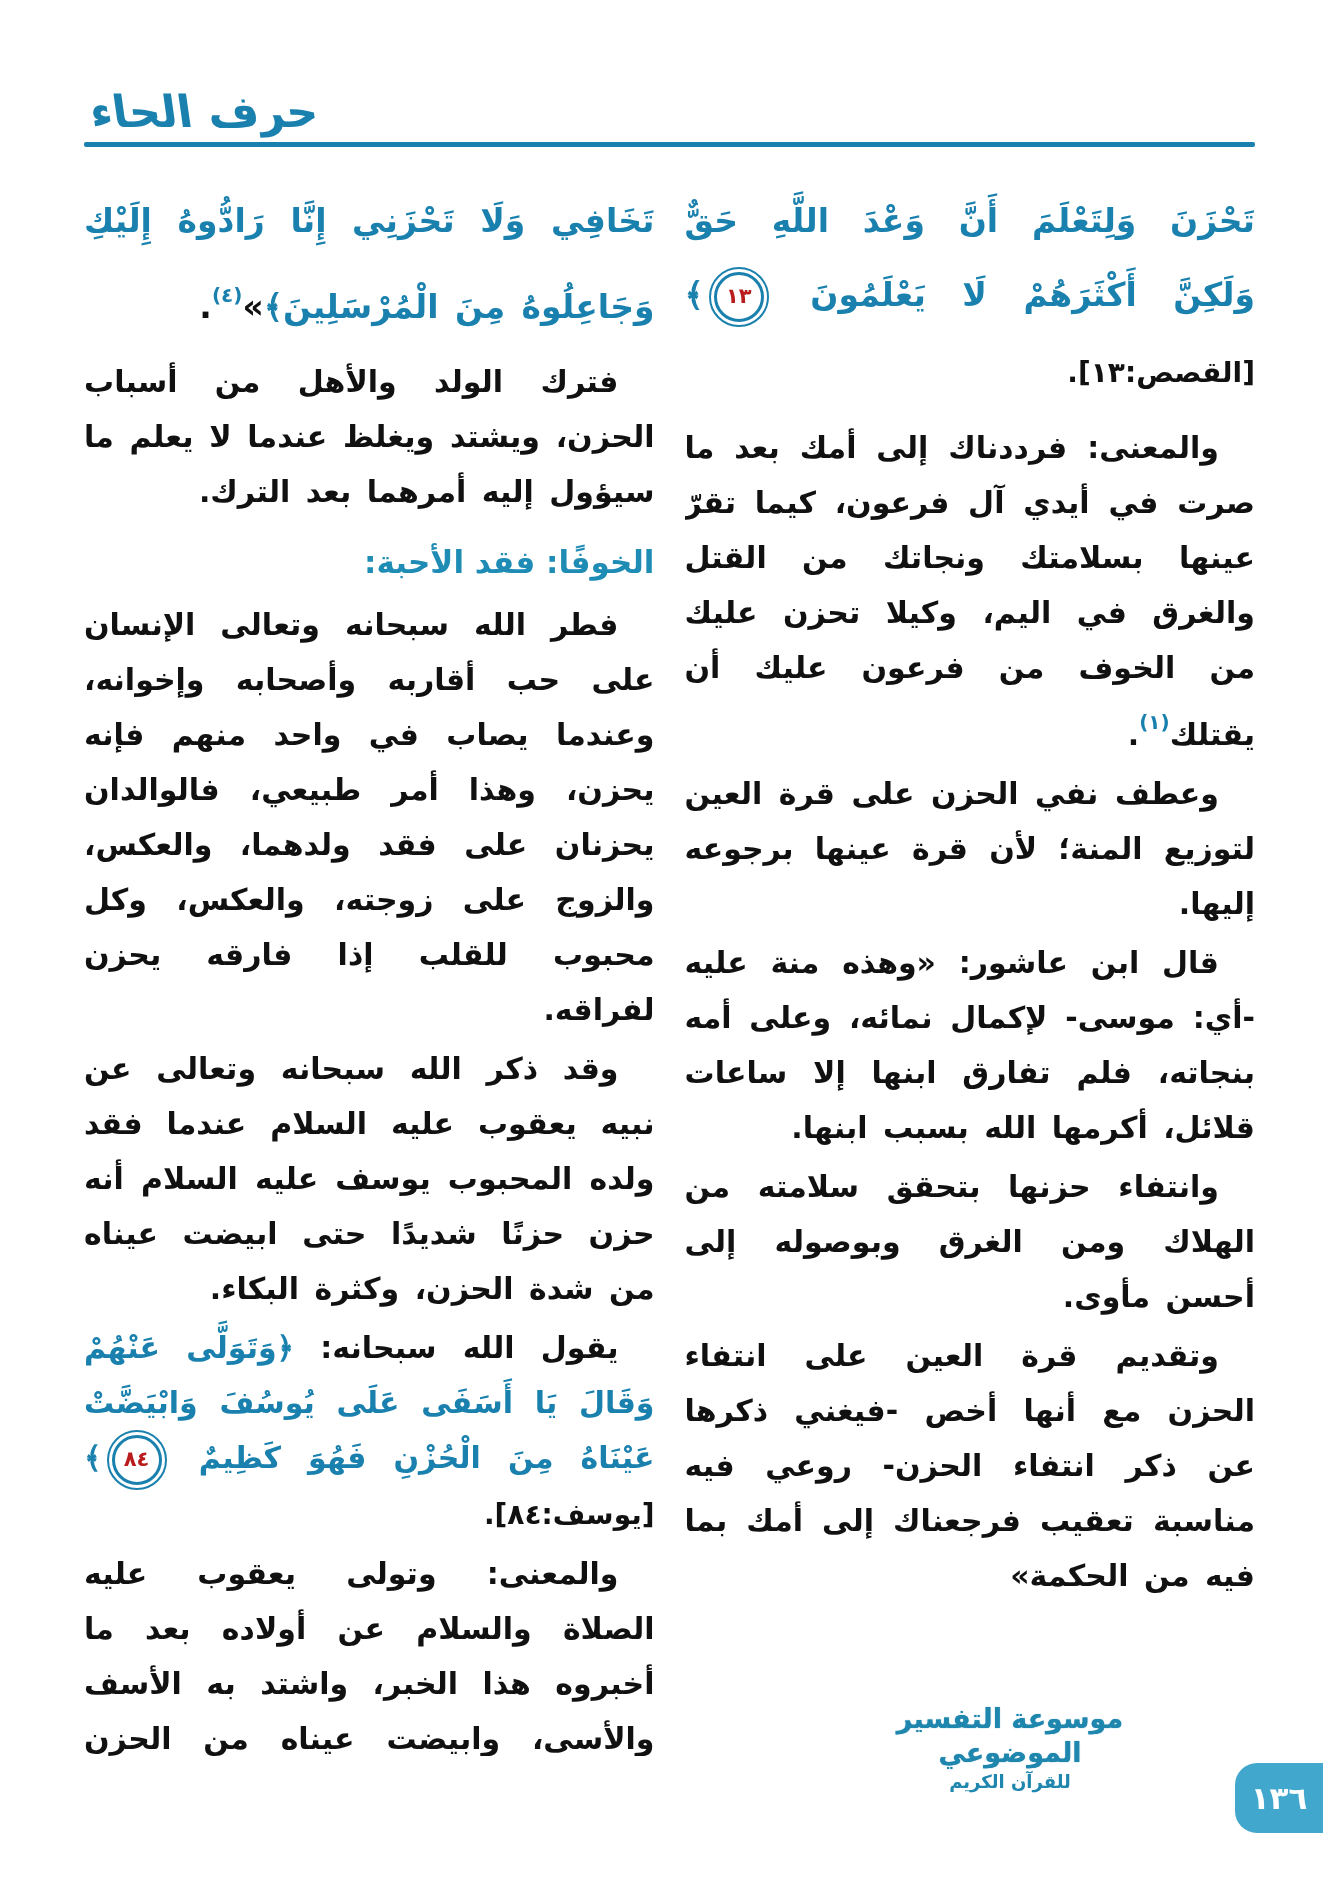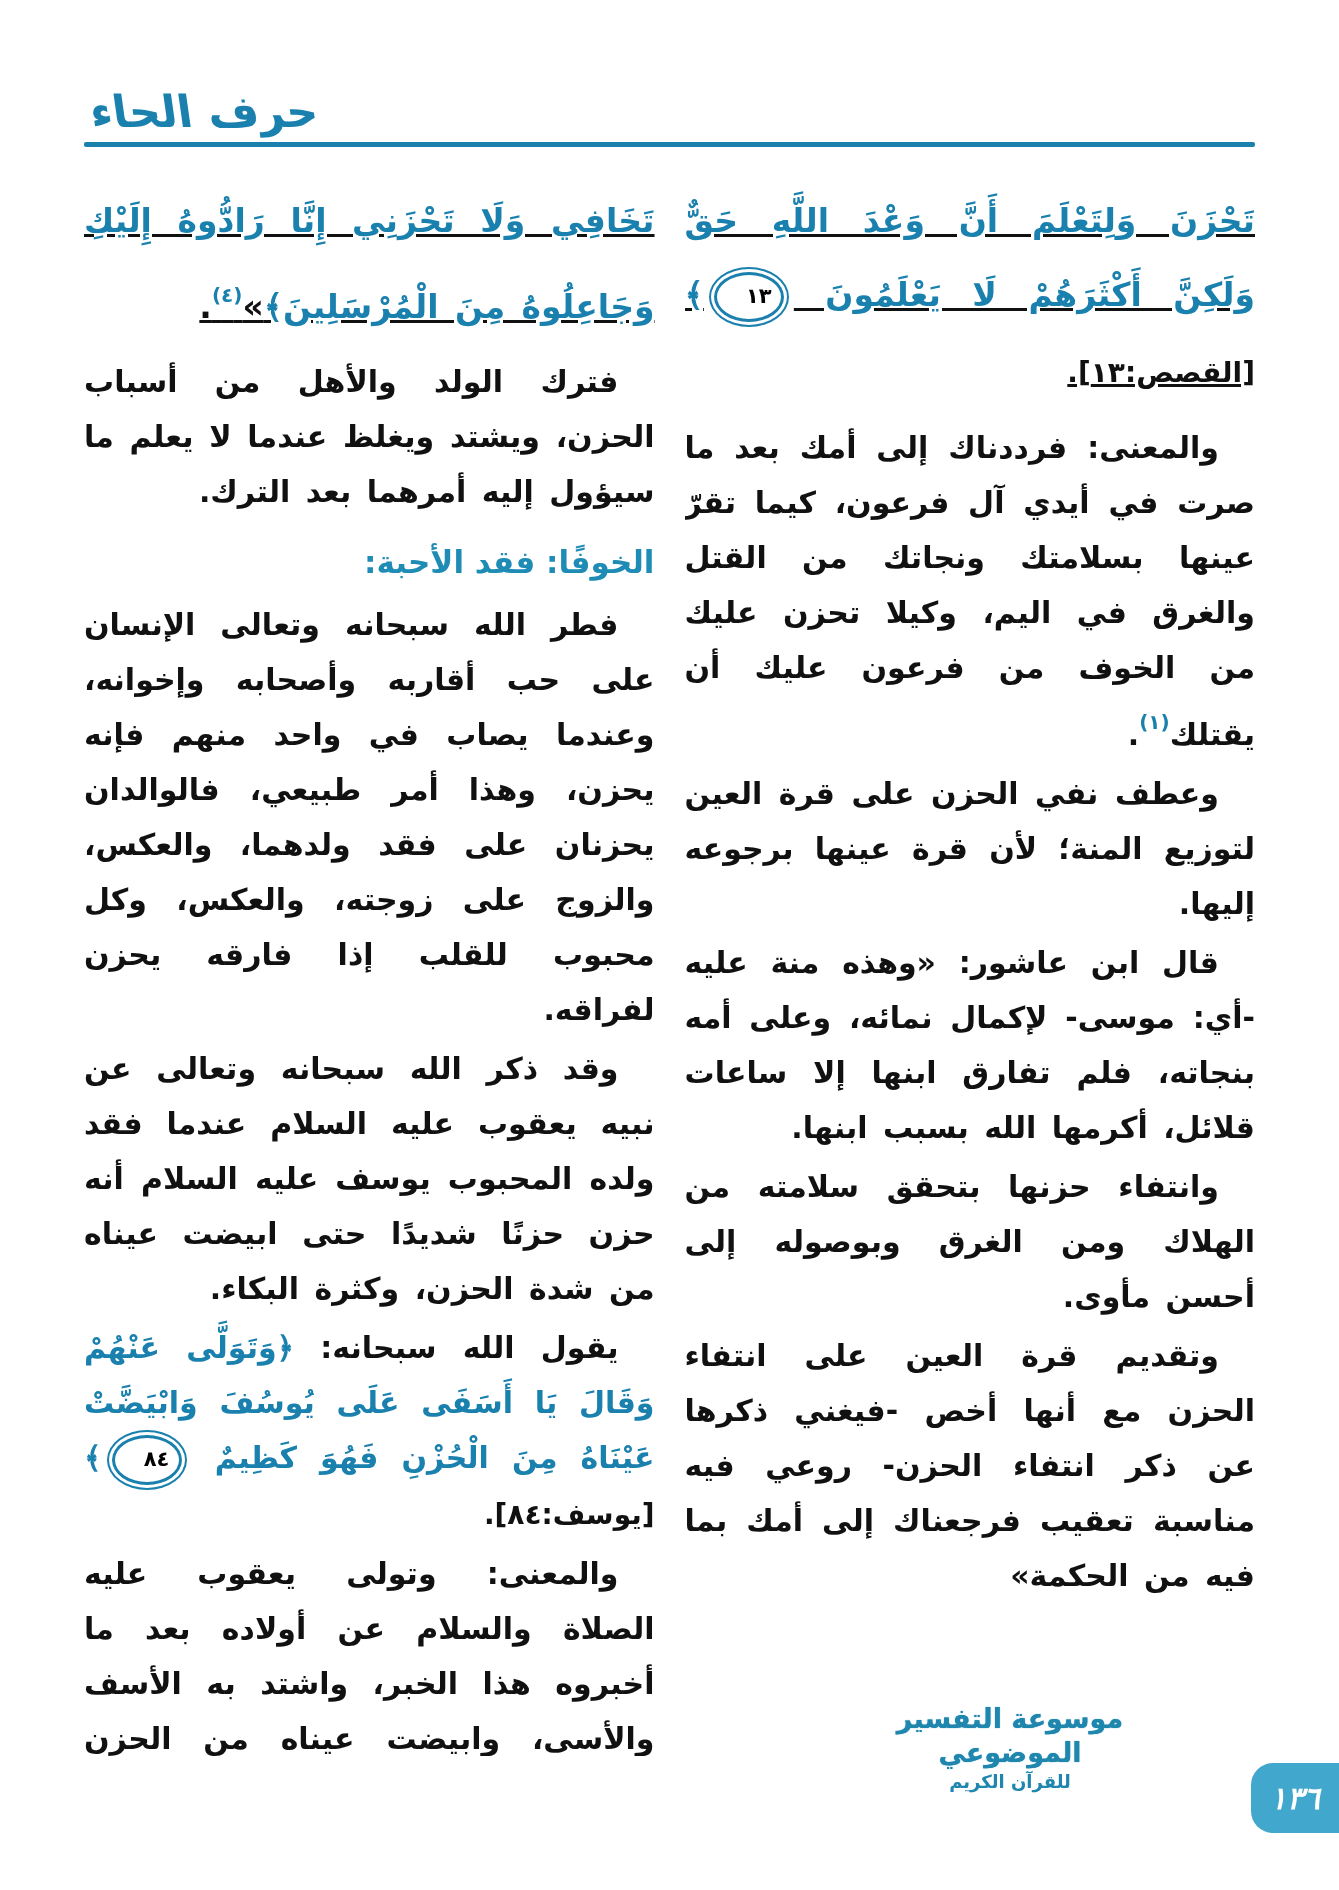--- a/index.html
+++ b/index.html
@@ -20,45 +20,44 @@
   .columns{
     position:absolute;top:178px;right:84px;left:84px;height:1578px;
     display:flex;gap:30px;overflow:hidden;
   }
   .col{flex:1 1 0;display:flex;flex-direction:column;overflow:hidden;}
   .col-body{flex:0 1 auto;}
 
   .blk{margin:4px 0;color:#111111;font-size:30px;font-weight:bold;
        line-height:55px;text-align:justify;word-spacing:5px;}
   .blk-para{text-indent:36px;}
-  .blk-quran{font-size:33px;line-height:74px;margin:6px 0 10px 0;text-decoration:underline;}
+  .blk-quran{font-size:33px;line-height:74px;margin:6px 0 10px 0;}
 
   .heading{margin:18px 0 10px 0;color:#1e8cb4;font-size:31px;font-weight:bold;line-height:50px;}
 
   .seg-text{color:#111111;}
   .seg-quran{color:#1a81ae;}
   .seg-ref{color:#111111;font-size:28px;}
   .seg-note{color:#1a81ae;font-size:20px;vertical-align:16px;font-weight:bold;}
   .seg-ayah{
     display:inline-flex;align-items:center;justify-content:center;
     width:44px;height:44px;border:3px solid #1a81ae;border-radius:50%;
     outline:2px solid #1a81ae;outline-offset:3px;
-    color:#000000;font-size:21px;line-height:1;margin:0 10px;vertical-align:middle;
+    color:#b91c1c;font-size:21px;line-height:1;margin:0 10px;vertical-align:middle;
     text-indent:0;
-    padding-left:20px;
   }
 
   
   .logo{position:absolute;top:1702px;right:169px;width:320px;text-align:center;color:#1f86ae;}
   .logo-line1{font-size:27px;font-weight:bold;line-height:34px;text-shadow:0 0 1px #1f86ae;}
   .logo-line2{font-size:18px;font-weight:bold;line-height:24px;}
   .page-badge{
-    position:absolute;top:1763px;right:0;width:88px;height:70px;
+    position:absolute;top:1763px;right:16px;width:88px;height:70px;
     background:#42a7cd;border-radius:22px 0 0 22px;
-    display:flex;align-items:center;justify-content:center;font-style:italic;
+    display:flex;align-items:center;justify-content:center;
   }
   .page-badge span{color:#ffffff;font-size:31px;font-weight:bold;}
 </style>
 </head>
 <body>
 
 <div class="page">
 
   <header class="page-header">
     <div class="chapter-title">حرف الحاء</div>

